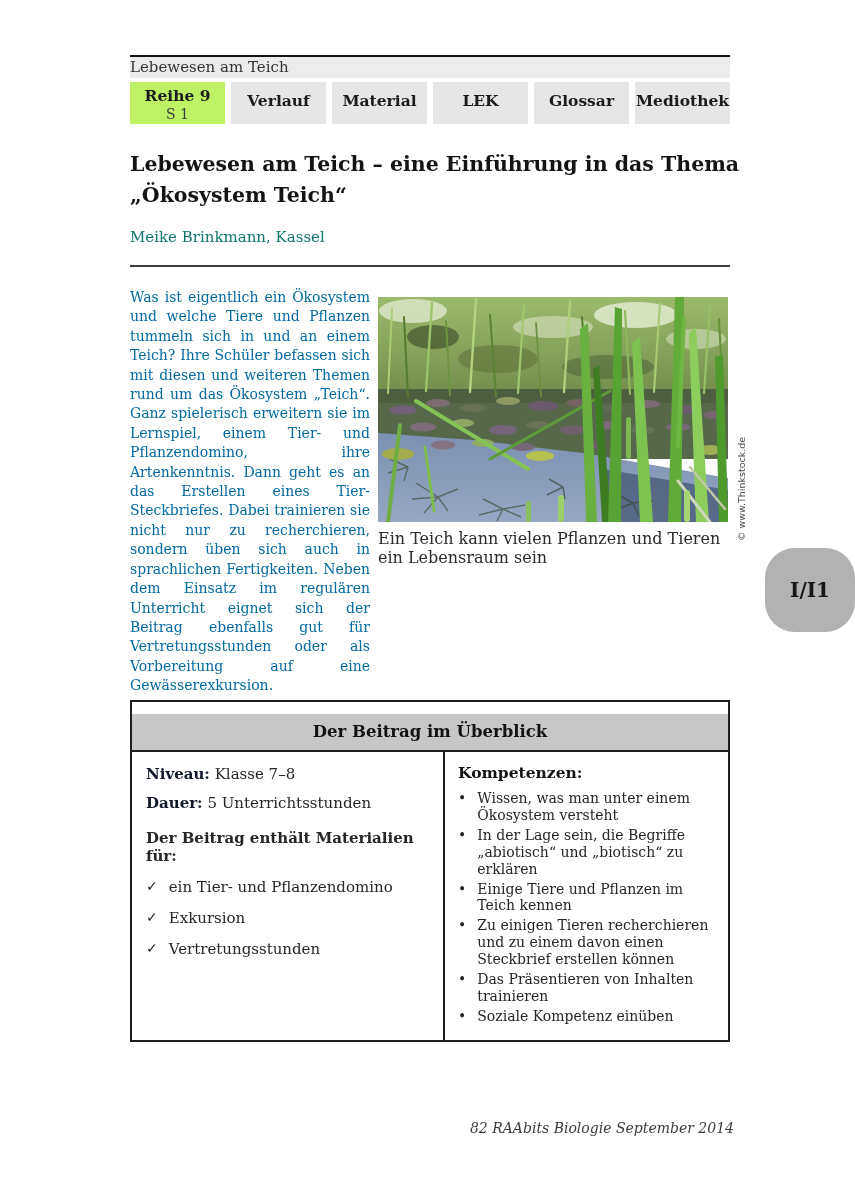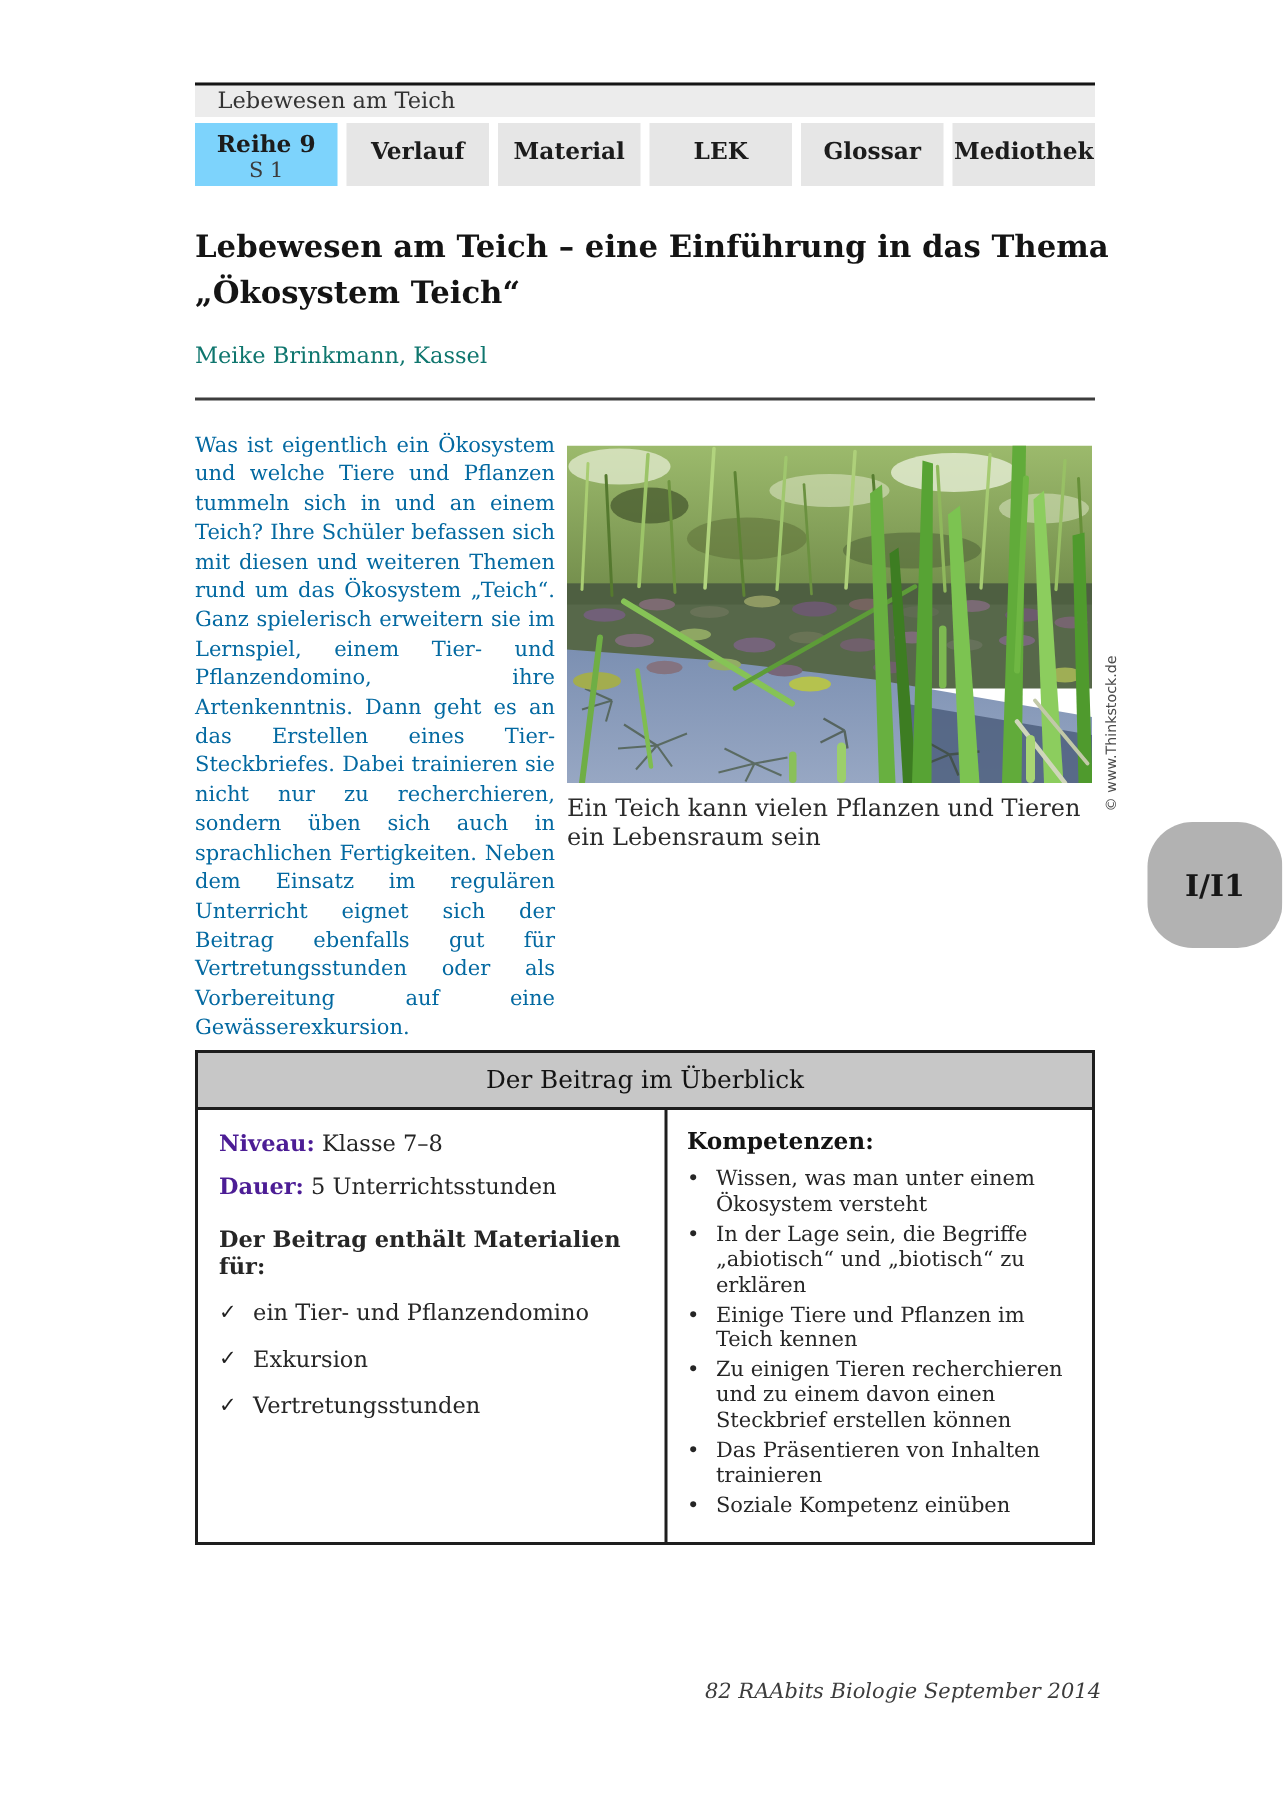--- a/index.html
+++ b/index.html
@@ -4,33 +4,33 @@
 <style>
   html,body{margin:0;padding:0;background:#fff;}
   .page{
     position:relative; width:855px; height:1200px; background:#ffffff;
     font-family:"DejaVu Serif", serif; color:#222; overflow:hidden;
   }
   
   .band{
     position:absolute; left:130px; top:55px; width:600px; height:23px;
     background:#ececec; border-top:2px solid #151515; box-sizing:border-box;
-    font-size:15px; color:#333; padding-left:15px; line-height:21px;
+    font-size:15px; color:#333; line-height:21px;
   }
   
   .tabs{
     position:absolute; left:130px; top:82px; width:600px; height:42px;
     display:flex; gap:6px;
   }
   .tab{
     flex:1; background:#e6e6e6; text-align:center; box-sizing:border-box;
     padding-top:9px; font-weight:bold; font-size:15.5px; color:#1c1c1c;
     cursor:pointer;
   }
-  .tab.active{ background:#7dd3fc; padding-top:4px; }
+  .tab.active{ background:#bef264; padding-top:4px; }
   .tab .sub{ font-weight:normal; font-size:14px; color:#3b3b3b; margin-top:1px; }
   
   .title{
     position:absolute; left:130px; top:149px; width:620px;
     font-size:20.5px; font-weight:bold; color:#141414; line-height:1.5;
   }
   .author{
     position:absolute; left:130px; top:228px; font-size:15px; color:#0f766e;
   }
   .rule{
@@ -64,30 +64,31 @@
     background:#b2b2b2; display:flex; align-items:center; justify-content:center;
     font-size:20px; font-weight:bold; color:#171717;border-radius:30px;
   }
   
   .ovbox{
     position:absolute; left:130px; top:700px; width:600px;
     border:2px solid #1e1e1e; box-sizing:border-box; background:#fff;
   }
   .ov-header{
     background:#c7c7c7; border-bottom:2px solid #1e1e1e;
-    text-align:center; font-weight:normal; font-size:16.5px; color:#131313;
+    text-align:center; font-weight:bold; font-size:16.5px; color:#131313;
     padding:8px 0 9px;
+    margin-top:12px;
   }
   .ov-body{ display:flex; align-items:stretch; }
   .ov-left{
     width:313px; border-right:2px solid #1e1e1e; box-sizing:border-box;
     padding:13px 16px 14px 14px;
   }
   .ov-left p{ margin:0 0 11px; font-size:15px; color:#262626; }
-  .ov-left b{ color:#4c1d95; }
+  .ov-left b{ color:#0f172a; }
   .mat-head{ font-weight:bold; font-size:15.5px; color:#141414; margin:17px 0 2px 0 !important; }
   .check-row{ display:flex; gap:11px; margin-top:13px; font-size:15px; color:#262626; }
   .check{ font-size:14px; color:#1f1f1f; }
   .ov-right{ flex:1; box-sizing:border-box; padding:11px 8px 12px 13px; }
   .komp-head{ margin:0 0 8px; font-weight:bold; font-size:15.5px; color:#141414; }
   .komp-list{ list-style:none; margin:0; padding:0; }
   .komp-list li{
     display:flex; gap:11px; font-size:14px; line-height:16.9px;
     color:#262626; margin-bottom:3px;
   }

